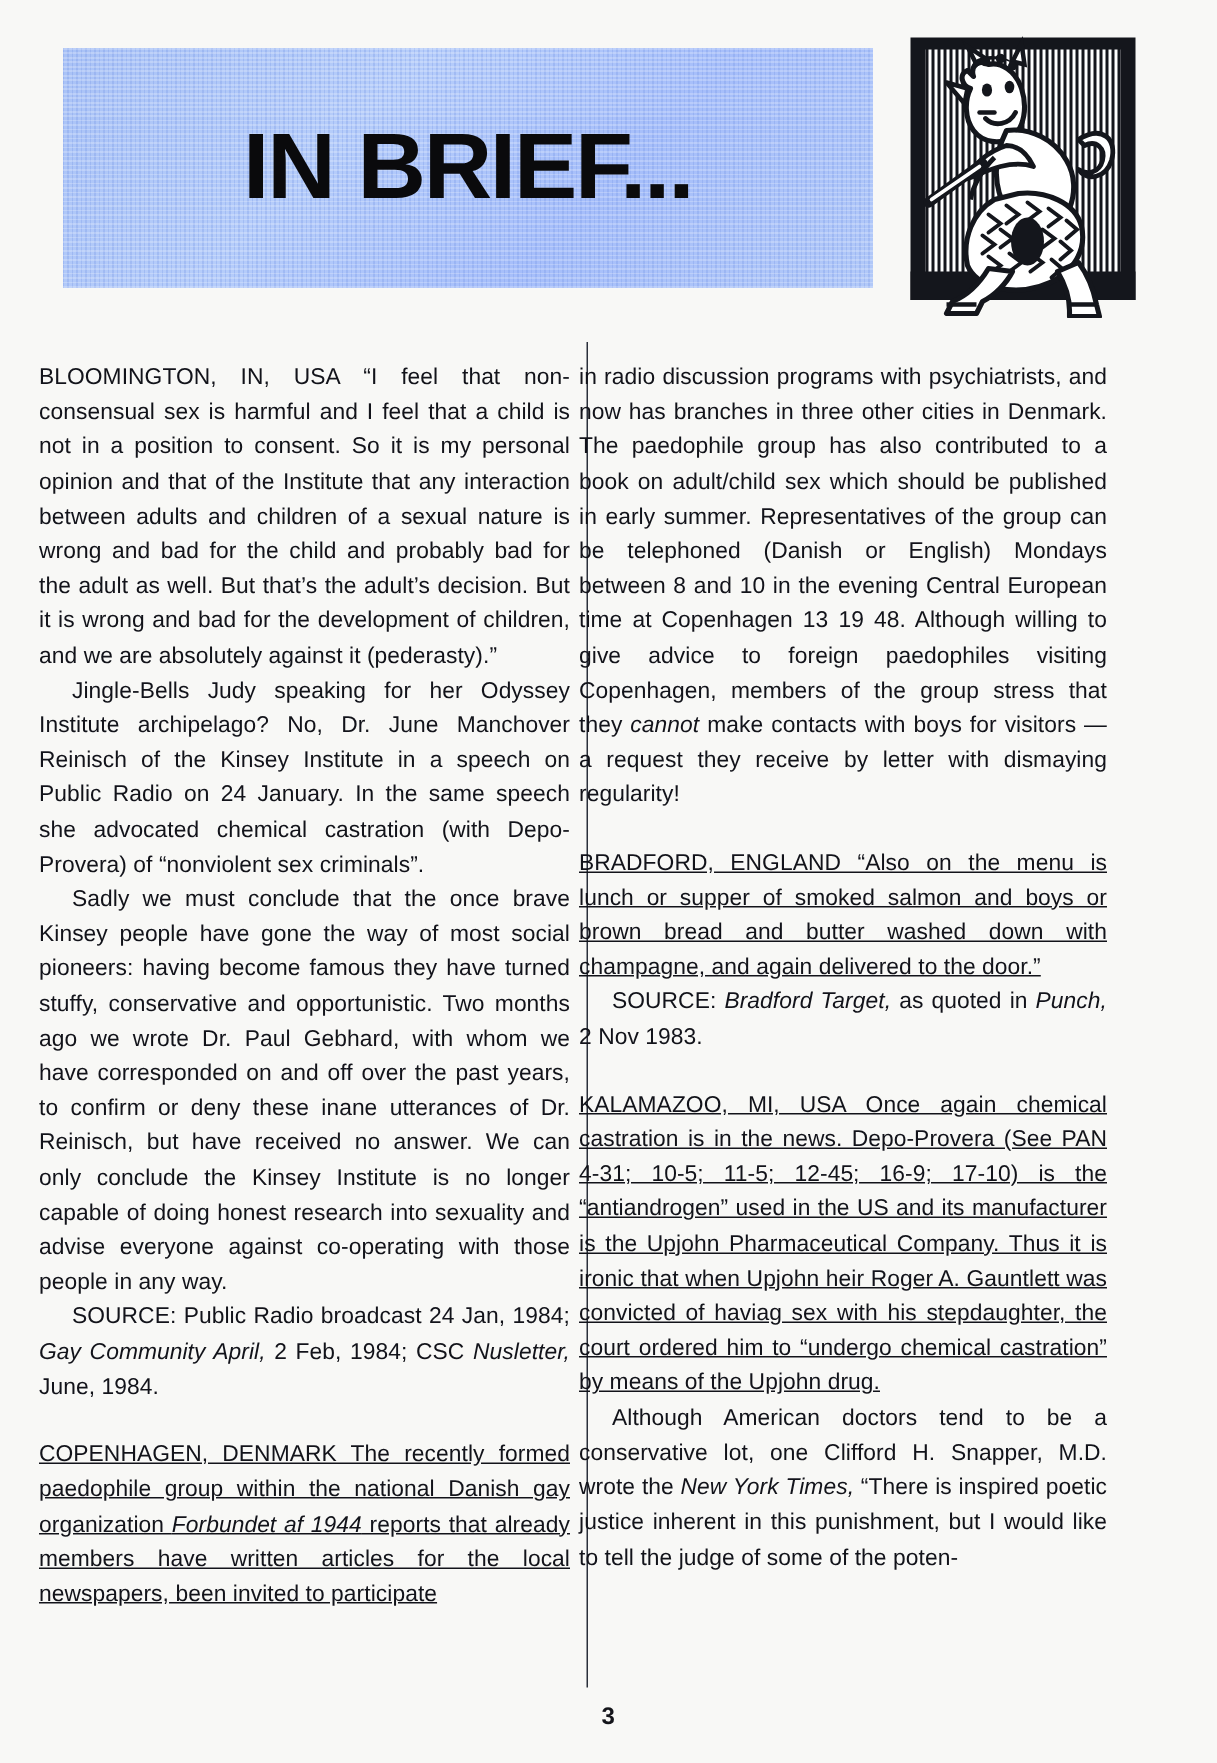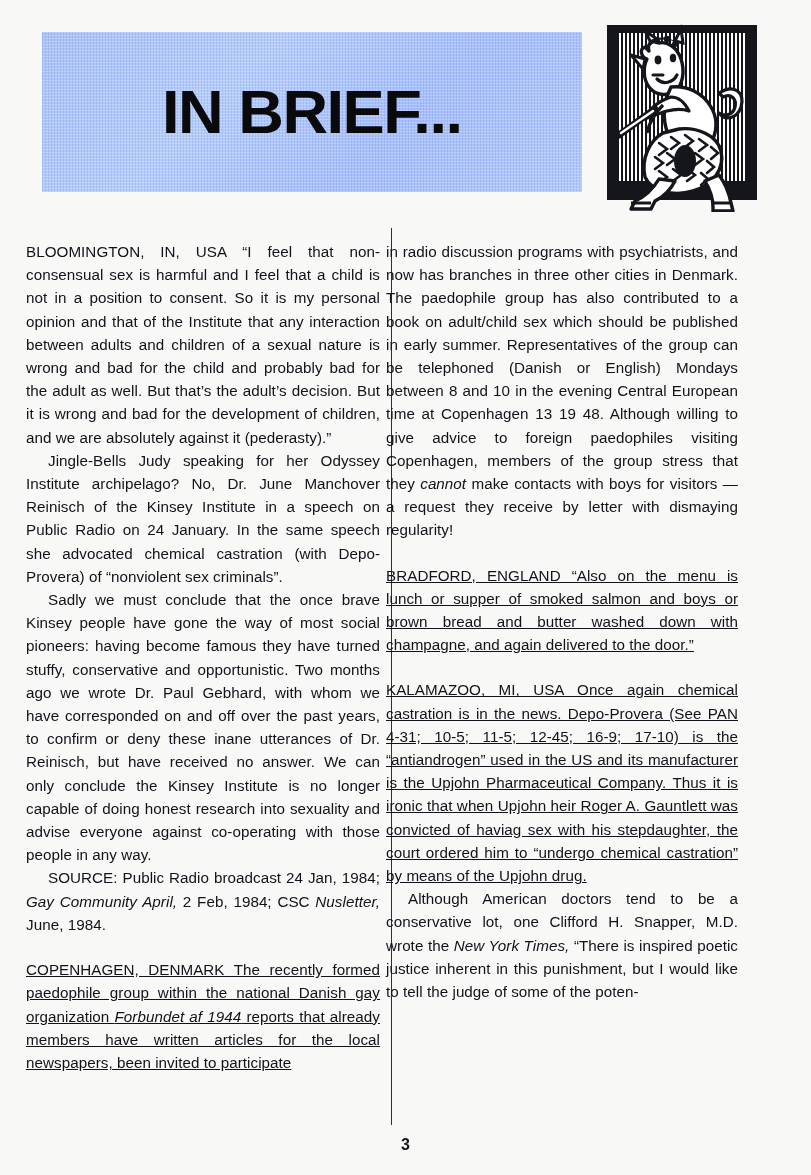--- a/index.html
+++ b/index.html
@@ -242,20 +242,21 @@
     <div class="column" id="column-left">
         <p class=""><span>BLOOMINGTON, IN, USA “I feel that non-consensual sex is harmful and I feel that a child is not in a position to consent. So it is my personal opinion and that of the Institute that any interaction between adults and children of a sexual nature is wrong and bad for the child and probably bad for the adult as well. But that’s the adult’s decision. But it is wrong and bad for the development of children, and we are absolutely against it (pederasty).”</span></p>
         <p class="indent "><span>Jingle-Bells Judy speaking for her Odyssey Institute archipelago? No, Dr. June Manchover Reinisch of the Kinsey Institute in a speech on Public Radio on 24 January. In the same speech she advocated chemical castration (with Depo-Provera) of “nonviolent sex criminals”.</span></p>
         <p class="indent "><span>Sadly we must conclude that the once brave Kinsey people have gone the way of most social pioneers: having become famous they have turned stuffy, conservative and opportunistic. Two months ago we wrote Dr. Paul Gebhard, with whom we have corresponded on and off over the past years, to confirm or deny these inane utterances of Dr. Reinisch, but have received no answer. We can only conclude the Kinsey Institute is no longer capable of doing honest research into sexuality and advise everyone against co-operating with those people in any way.</span></p>
         <p class="indent "><span>SOURCE: Public Radio broadcast 24 Jan, 1984; </span><span class="it">Gay Community April,</span><span> 2 Feb, 1984; CSC </span><span class="it">Nusletter,</span><span> June, 1984.</span></p>
         <p class="gap"><span>COPENHAGEN, DENMARK The recently formed paedophile group within the national Danish gay organization </span><span class="it">Forbundet af 1944</span><span> reports that already members have written articles for the local newspapers, been invited to participate</span></p>
       </div>
     <div class="column" id="column-right">
         <p class=""><span>in radio discussion programs with psychiatrists, and now has branches in three other cities in Denmark. The paedophile group has also contributed to a book on adult/child sex which should be published in early summer. Representatives of the group can be telephoned (Danish or English) Mondays between 8 and 10 in the evening Central European time at Copenhagen 13 19 48. Although willing to give advice to foreign paedophiles visiting Copenhagen, members of the group stress that they </span><span class="it">cannot</span><span> make contacts with boys for visitors — a request they receive by letter with dismaying regularity!</span></p>
         <p class="gap"><span>BRADFORD, ENGLAND “Also on the menu is lunch or supper of smoked salmon and boys or brown bread and butter washed down with champagne, and again delivered to the door.”</span></p>
+        <p class="indent "><span>SOURCE: </span><span class="it">Bradford Target,</span><span> as quoted in </span><span class="it">Punch,</span><span> 2 Nov 1983.</span></p>
         <p class="gap"><span>KALAMAZOO, MI, USA Once again chemical castration is in the news. Depo-Provera (See PAN 4-31; 10-5; 11-5; 12-45; 16-9; 17-10) is the “antiandrogen” used in the US and its manufacturer is the Upjohn Pharmaceutical Company. Thus it is ironic that when Upjohn heir Roger A. Gauntlett was convicted of haviag sex with his stepdaughter, the court ordered him to “undergo chemical castration” by means of the Upjohn drug.</span></p>
         <p class="indent "><span>Although American doctors tend to be a conservative lot, one Clifford H. Snapper, M.D. wrote the </span><span class="it">New York Times,</span><span> “There is inspired poetic justice inherent in this punishment, but I would like to tell the judge of some of the poten-</span></p>
       </div>
   </div>
 
   <div id="page-number">3</div>
 
 </div>
 
 </body></html>

